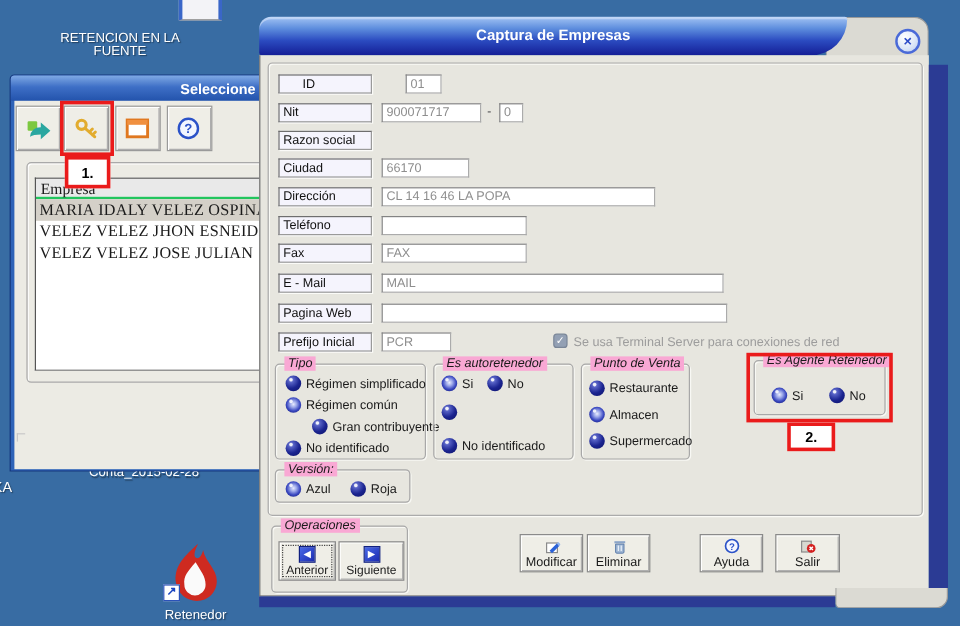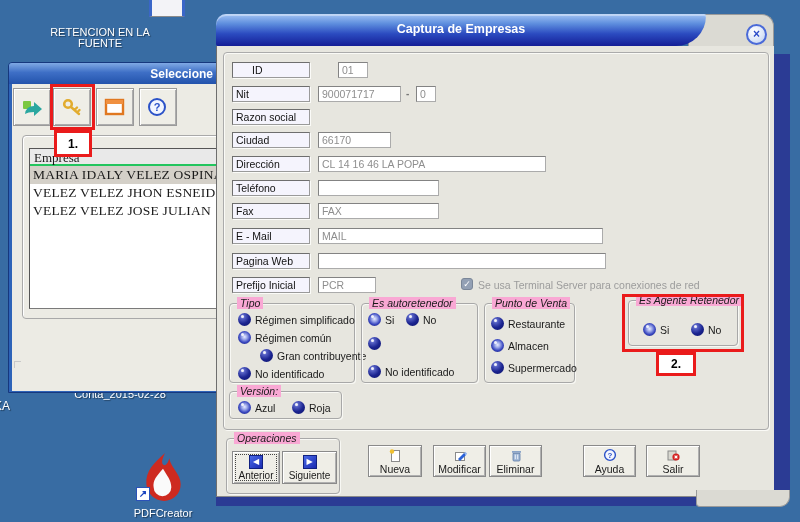--- a/index.html
+++ b/index.html
@@ -123,21 +123,21 @@
 <div class="dt-label" style="left:40px; top:389px; width:160px; z-index:1;">Conta_2015-02-28</div>
 <div class="dt-label" style="left:-6px; top:401px; width:30px; text-align:left; font-size:12px; z-index:1;">KA</div>
 
 <div id="pdf-icon">
   <svg width="48" height="52" viewBox="0 0 46 50">
     <path d="M25 1 C15 10 6 18 7 31 c1 10 9 16 17 16 c9 0 16 -7 16 -16 C40 21 31 16 29 6 c-1 5 -4 8 -6 6 c-2 -2 0 -7 2 -11 z" fill="#CE2A20"></path>
     <path d="M23 16 c-6 7 -10 11 -9 18 a8.5 8.5 0 0 0 17 0 c0 -7 -4 -11 -8 -18 z" fill="#FAFAFA"></path>
   </svg>
 </div>
 <div id="pdf-badge">↗</div>
-<div class="dt-label" style="left:118px; top:508px; width:90px;">PDFCreator</div>
+<div class="dt-label" style="left:118px; top:508px; width:90px;">Retenedor</div>
 
 <div id="sel-win">
   <div id="sel-title">Seleccione</div>
   <div id="sel-client">
 
     <div class="tbtn" style="left:1px; top:4px;">
       <svg width="22" height="20">
         <rect x="2" y="4" width="8" height="8" rx="1" fill="#7CC840"></rect>
         <path d="M4 17 q1 -8 9 -8 v-4 l8 7 -8 7 v-4 q-6 0 -9 2 z" fill="#2AA7A0"></path>
       </svg>
@@ -304,27 +304,20 @@
     <div class="pbtn focused" style="left:5px; top:12px; width:48px; height:33px;">
       <span class="nav-ico">◀</span>
       <span style="font-size:10px;">Anterior</span>
     </div>
     <div class="pbtn" style="left:55px; top:12px; width:55px; height:33px;">
       <span class="nav-ico">▶</span>
       <span style="font-size:10px;">Siguiente</span>
     </div>
   </div>
 
-  <div class="pbtn" style="left:152px; top:431px; width:54px; height:32px;">
-    <svg width="14" height="14">
-      <rect x="3.5" y="2.5" width="8" height="11" fill="#fff" stroke="#8a8a8a"></rect>
-      <circle cx="4" cy="3.5" r="2.2" fill="#F0C030"></circle>
-    </svg>
-    <span>Nueva</span>
-  </div>
   <div class="pbtn" style="left:217px; top:431px; width:53px; height:32px;">
     <svg width="14" height="14">
       <rect x="2.5" y="4.5" width="9" height="8" fill="#fff" stroke="#8a8a8a"></rect>
       <path d="M5 11 L11 5 l2 2 -6 6 z" fill="#2B62D8"></path>
       <path d="M11 5 l1.3 -1.3 2 2 L13 7 z" fill="#8FB4F0"></path>
     </svg>
     <span>Modificar</span>
   </div>
   <div class="pbtn" style="left:273px; top:431px; width:53px; height:32px;">
     <svg width="14" height="14">

